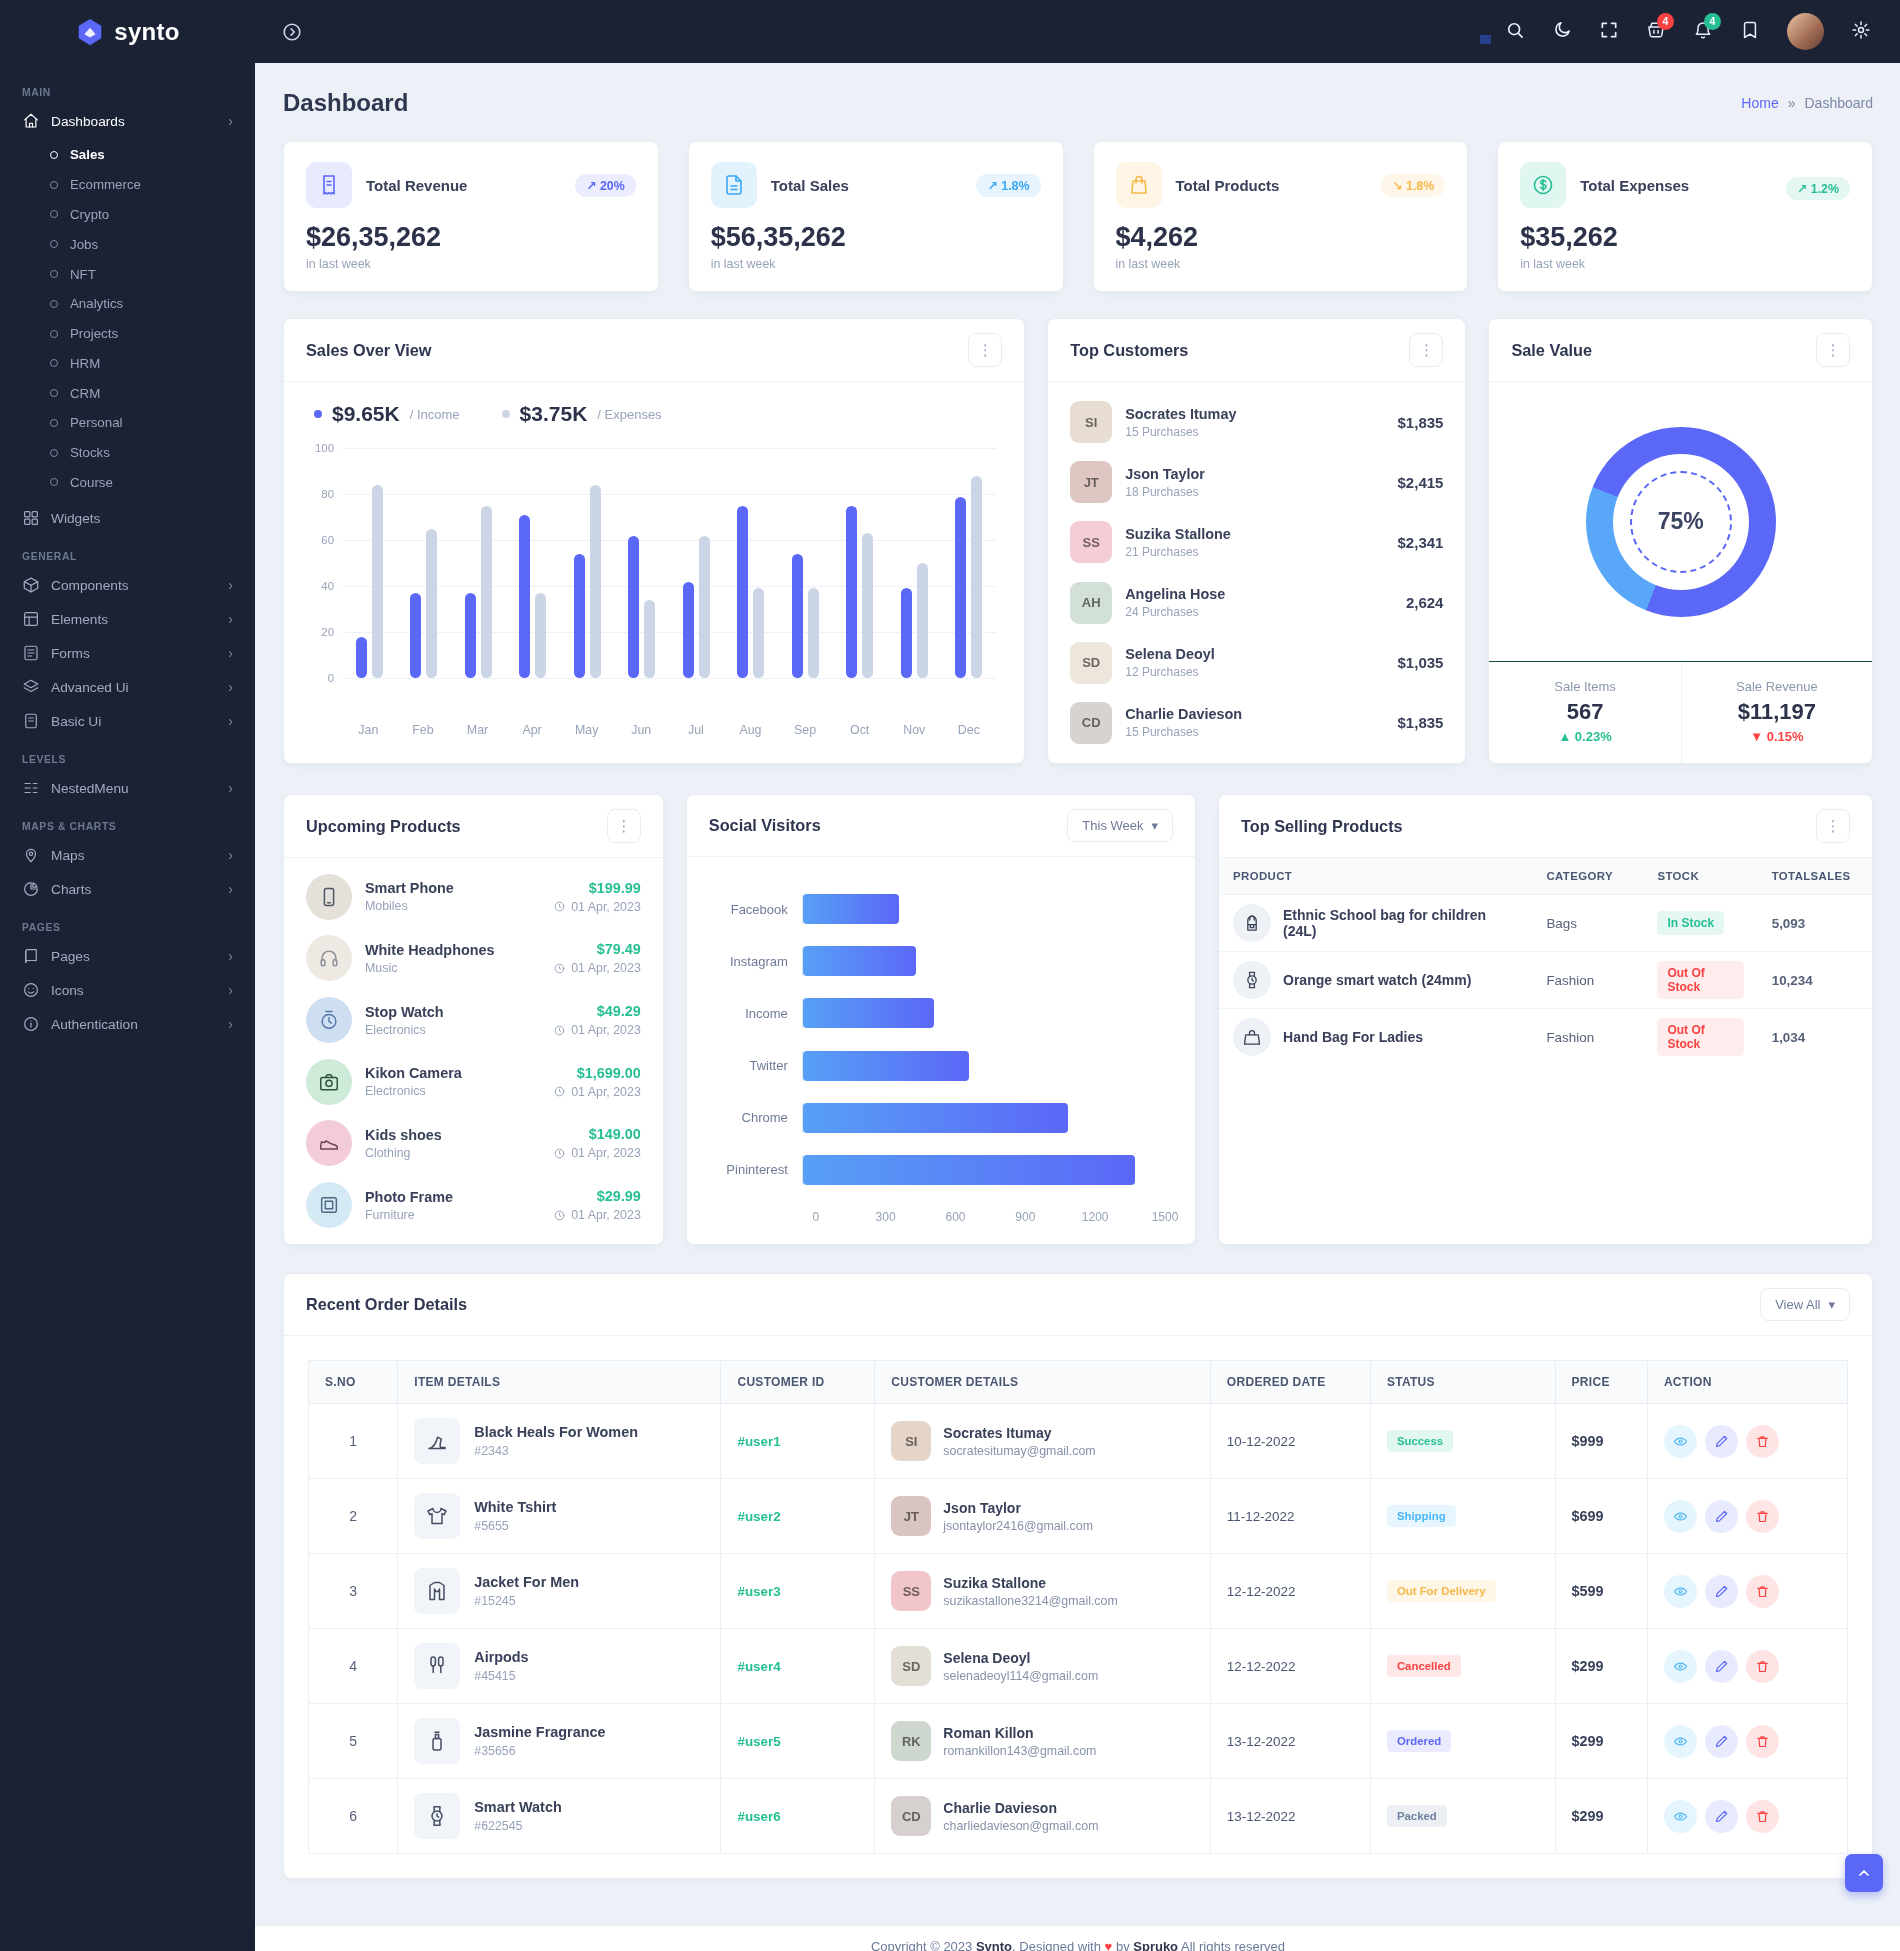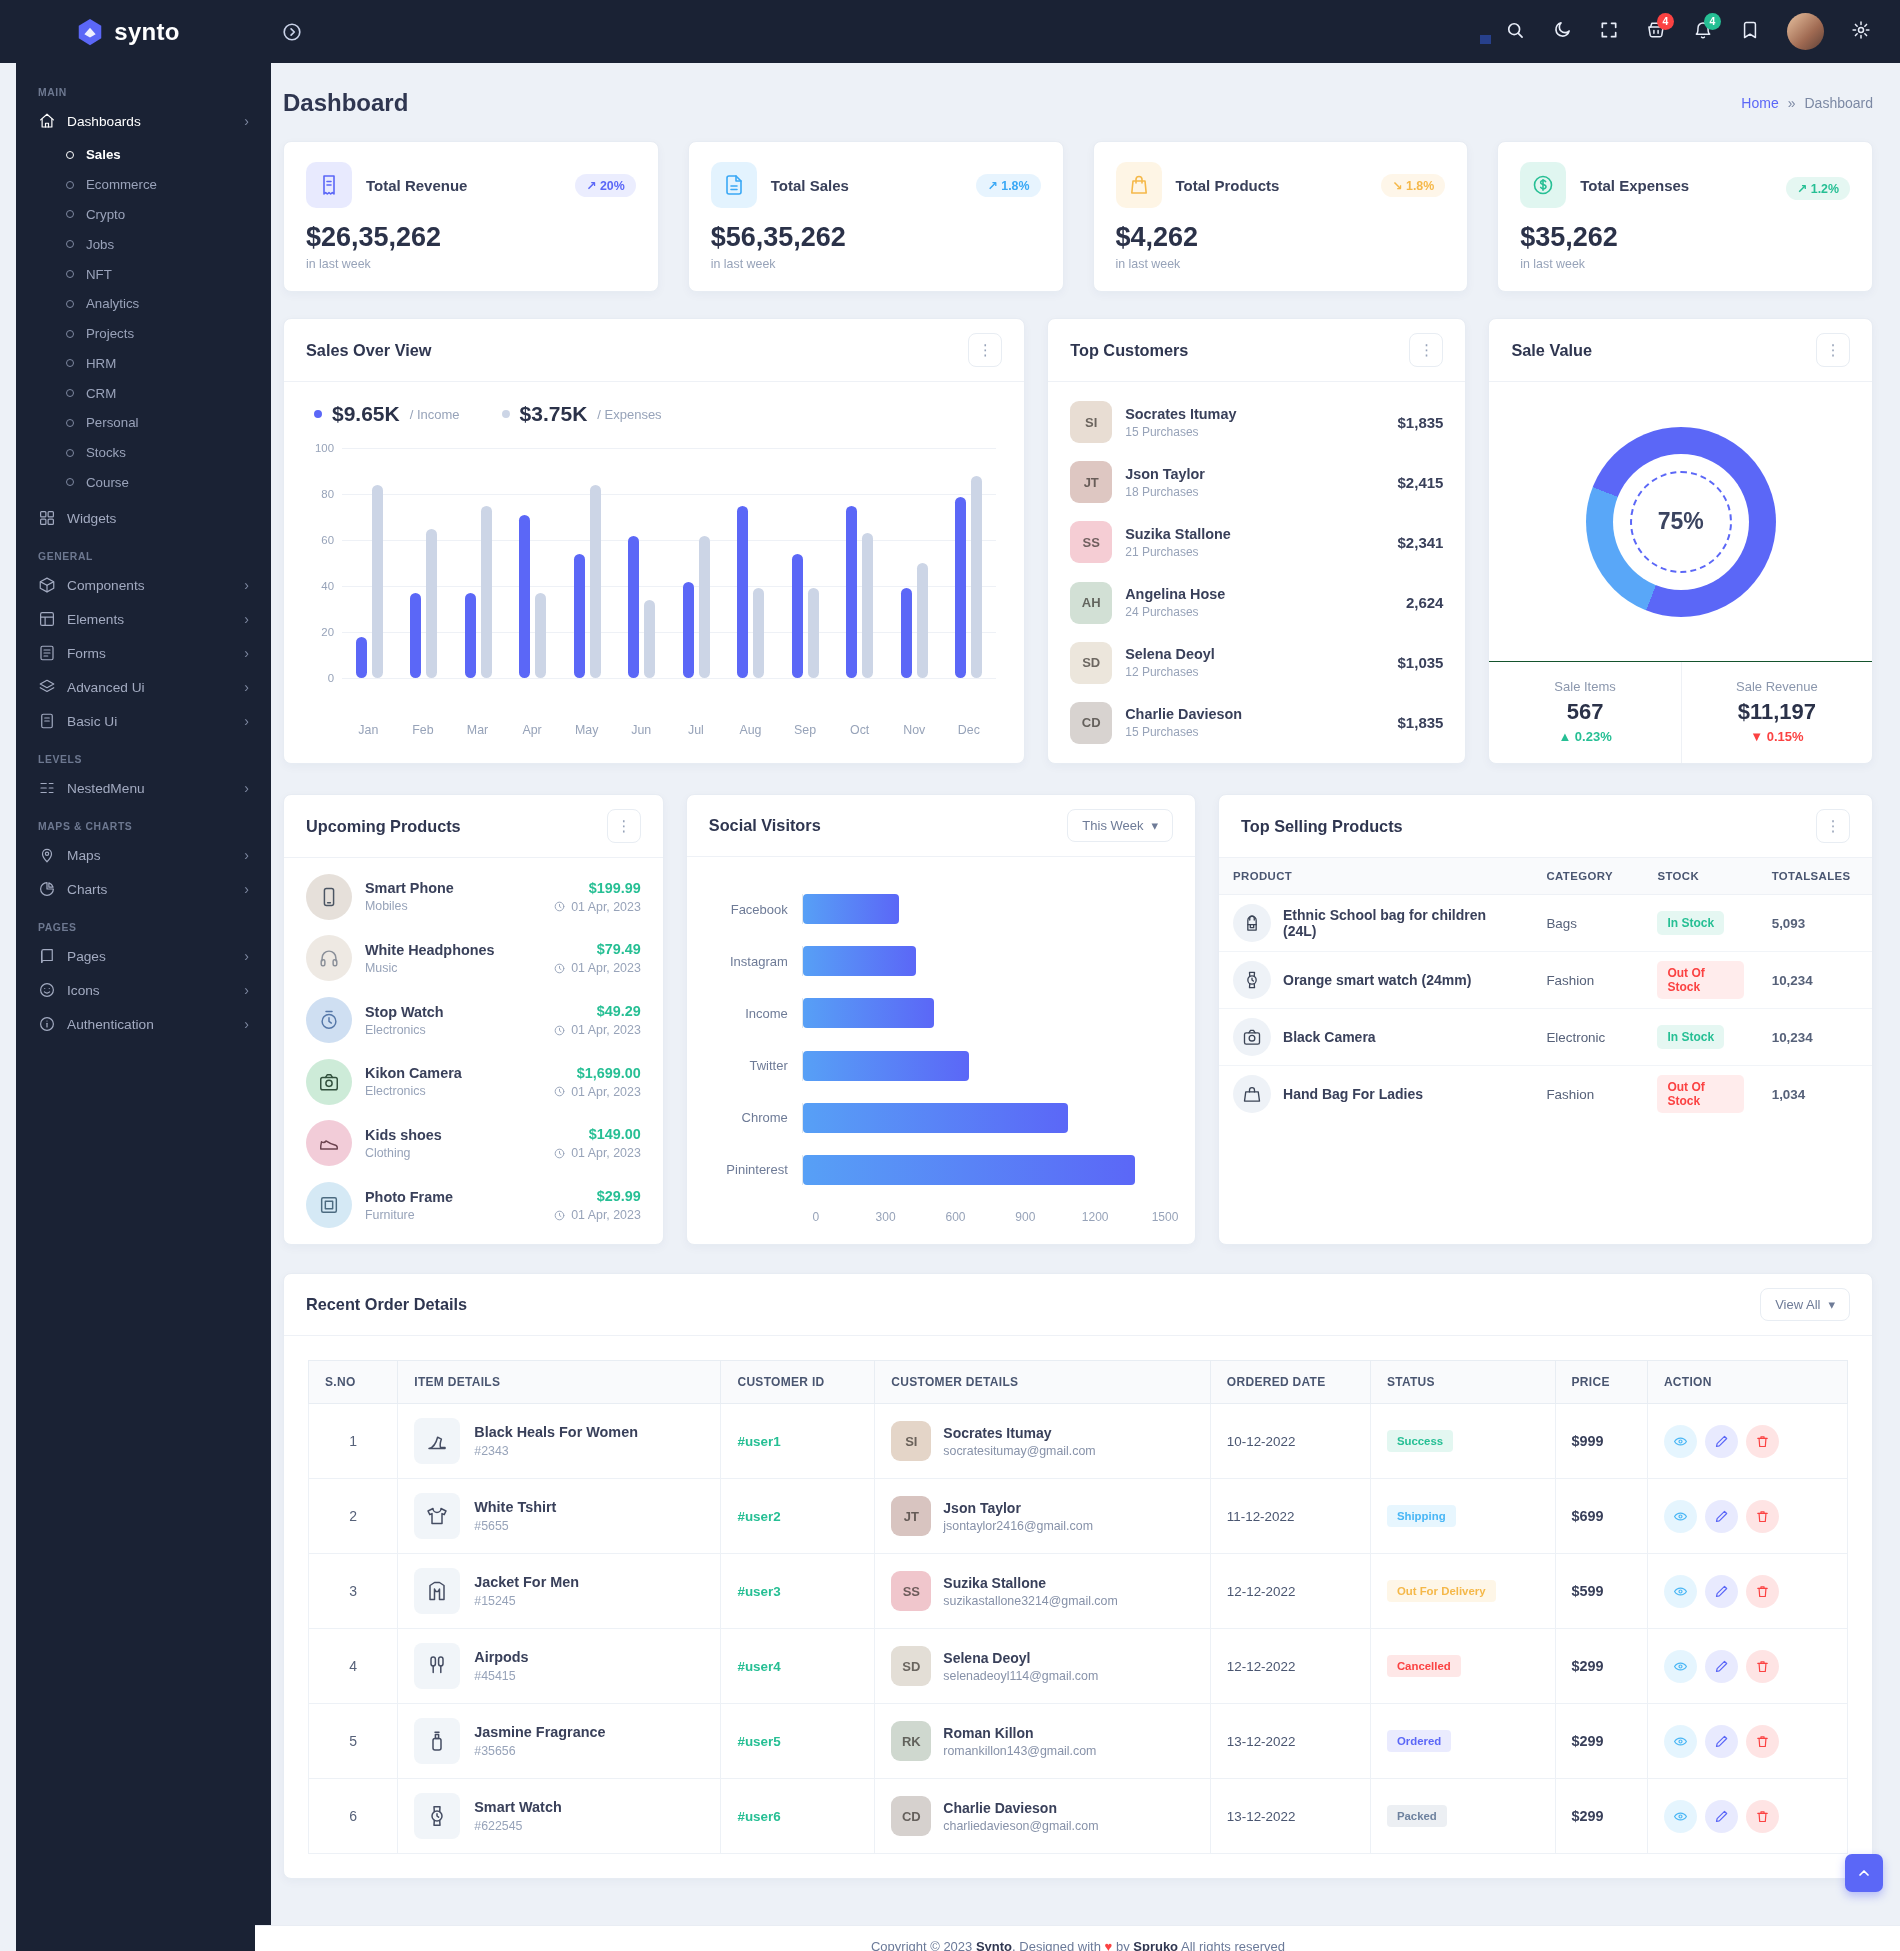--- a/index.html
+++ b/index.html
@@ -15,21 +15,21 @@
   .tb-toggle { margin-left:26px; color:#c9d2e8; background:none; border:none; cursor:pointer; }
   .tb-right { margin-left:auto; display:flex; align-items:center; gap:27px; padding-right:30px; }
   .tb-ic { position:relative; color:#e8edf8; background:none; border:none; cursor:pointer; }
   .badge-dot { position:absolute; top:-7px; right:-8px; min-width:17px; height:17px; border-radius:50%; font-size:10.4px; font-weight:bold; color:#fff; display:flex; align-items:center; justify-content:center; }
   .badge-red { background:#fb4242; } .badge-green { background:#26bf94; }
   .flag { width:23px; height:23px; border-radius:50%; overflow:hidden; position:relative; background:repeating-linear-gradient(180deg,#c8102e 0 2.5px,#fff 2.5px 5px); }
   .flag::after { content:""; position:absolute; left:2px; top:3px; width:11px; height:9px; background:#27408b; }
   .tb-avatar { width:37px; height:37px; border-radius:50%; background:linear-gradient(135deg,#e9c3a1,#a06a52 60%,#5d4037); border:none; cursor:pointer; }
 
   
-  .sidebar { position:absolute; top:63px; left:0; bottom:0; width:255px; background:#1a2234; padding:8px 0 20px;margin-left:16px; }
+  .sidebar { position:absolute; top:63px; left:0; bottom:0; width:255px; background:#1a2234; padding:8px 0 20px; }
   .sb-section { padding:16px 22px 6px; font-size:10.4px; font-weight:bold; letter-spacing:0.6px; color:#6d7890; }
   .sb-item { display:flex; align-items:center; gap:11px; padding:8px 22px; color:#a3abc1; font-size:13.7px; cursor:pointer; }
   .sb-item .icn { color:#a3abc1; }
   .sb-item.active, .sb-item.active .icn { color:#ffffff; }
   .sb-label { flex:1; }
   .sb-chev { font-size:14px; color:#7e88a0; }
   .sb-children { padding:2px 0 4px; }
   .sb-child { display:flex; align-items:center; gap:12px; padding:7.4px 22px 7.4px 50px; font-size:13.3px; color:#9aa3ba; cursor:pointer; }
   .sb-child::before { content:""; width:6px; height:6px; border:1.4px solid #7e88a0; border-radius:50%; flex:none; }
   .sb-child.active { color:#fff; font-weight:bold; }
@@ -874,37 +874,20 @@
                   </td>
                   <td>Fashion</td>
                   <td><span class="stock-badge stock-out">Out Of Stock</span></td>
                   <td class="sell-sales">10,234</td>
                 </tr>
                 <tr>
                   <td>
                     <div class="prod-cell">
                       <span class="prod-ic icn">
                         <svg width="20" height="20" viewBox="0 0 24 24" fill="none" stroke="currentColor" stroke-width="1.6" stroke-linecap="round" stroke-linejoin="round">
-                          <rect x="3" y="7" width="18" height="13.5" rx="2"></rect>
-                          <path d="m8.3 7 1.9-3h3.6l1.9 3"></path>
-                          <circle cx="12" cy="13.4" r="3.4"></circle>
-                        </svg>
-                      </span>
-                      <span>Black Camera</span>
-                    </div>
-                  </td>
-                  <td>Electronic</td>
-                  <td><span class="stock-badge stock-in">In Stock</span></td>
-                  <td class="sell-sales">10,234</td>
-                </tr>
-                <tr>
-                  <td>
-                    <div class="prod-cell">
-                      <span class="prod-ic icn">
-                        <svg width="20" height="20" viewBox="0 0 24 24" fill="none" stroke="currentColor" stroke-width="1.6" stroke-linecap="round" stroke-linejoin="round">
                           <path d="M4.5 9.5h15L21 20.5H3z"></path>
                           <path d="M9 9.5V7.3a3 3 0 0 1 6 0v2.2"></path>
                         </svg>
                       </span>
                       <span>Hand Bag For Ladies</span>
                     </div>
                   </td>
                   <td>Fashion</td>
                   <td><span class="stock-badge stock-out">Out Of Stock</span></td>
                   <td class="sell-sales">1,034</td>

